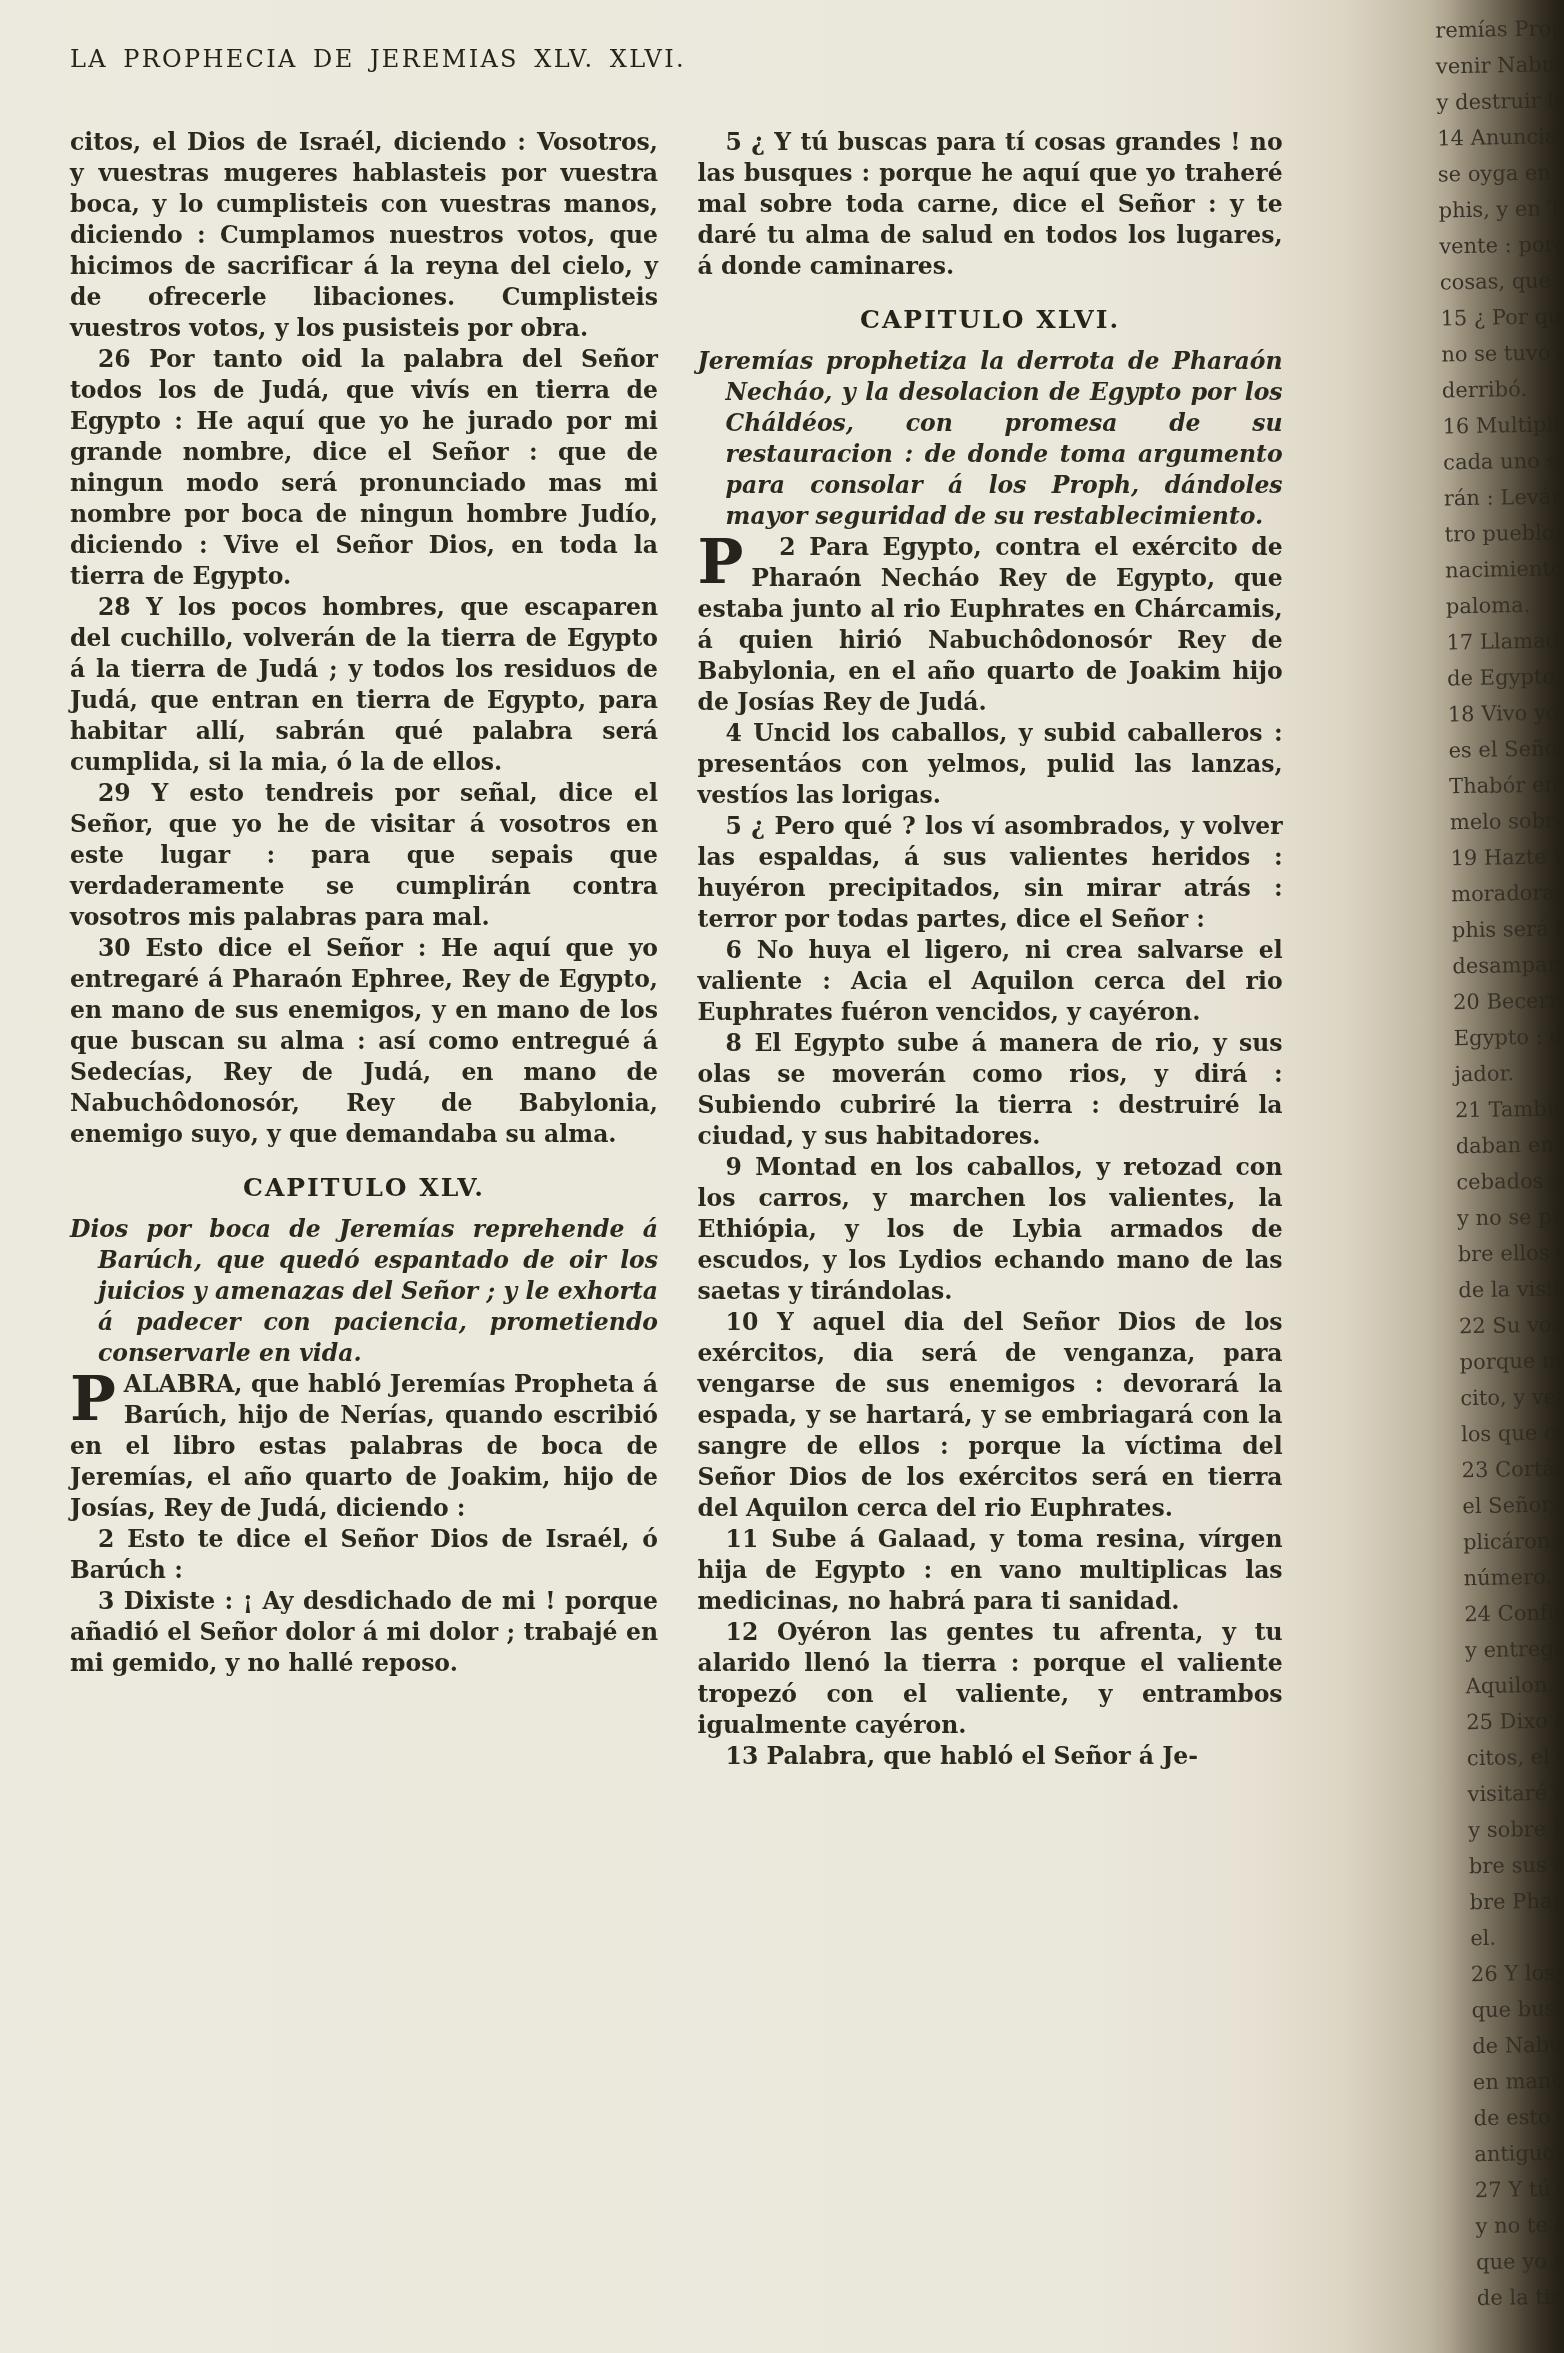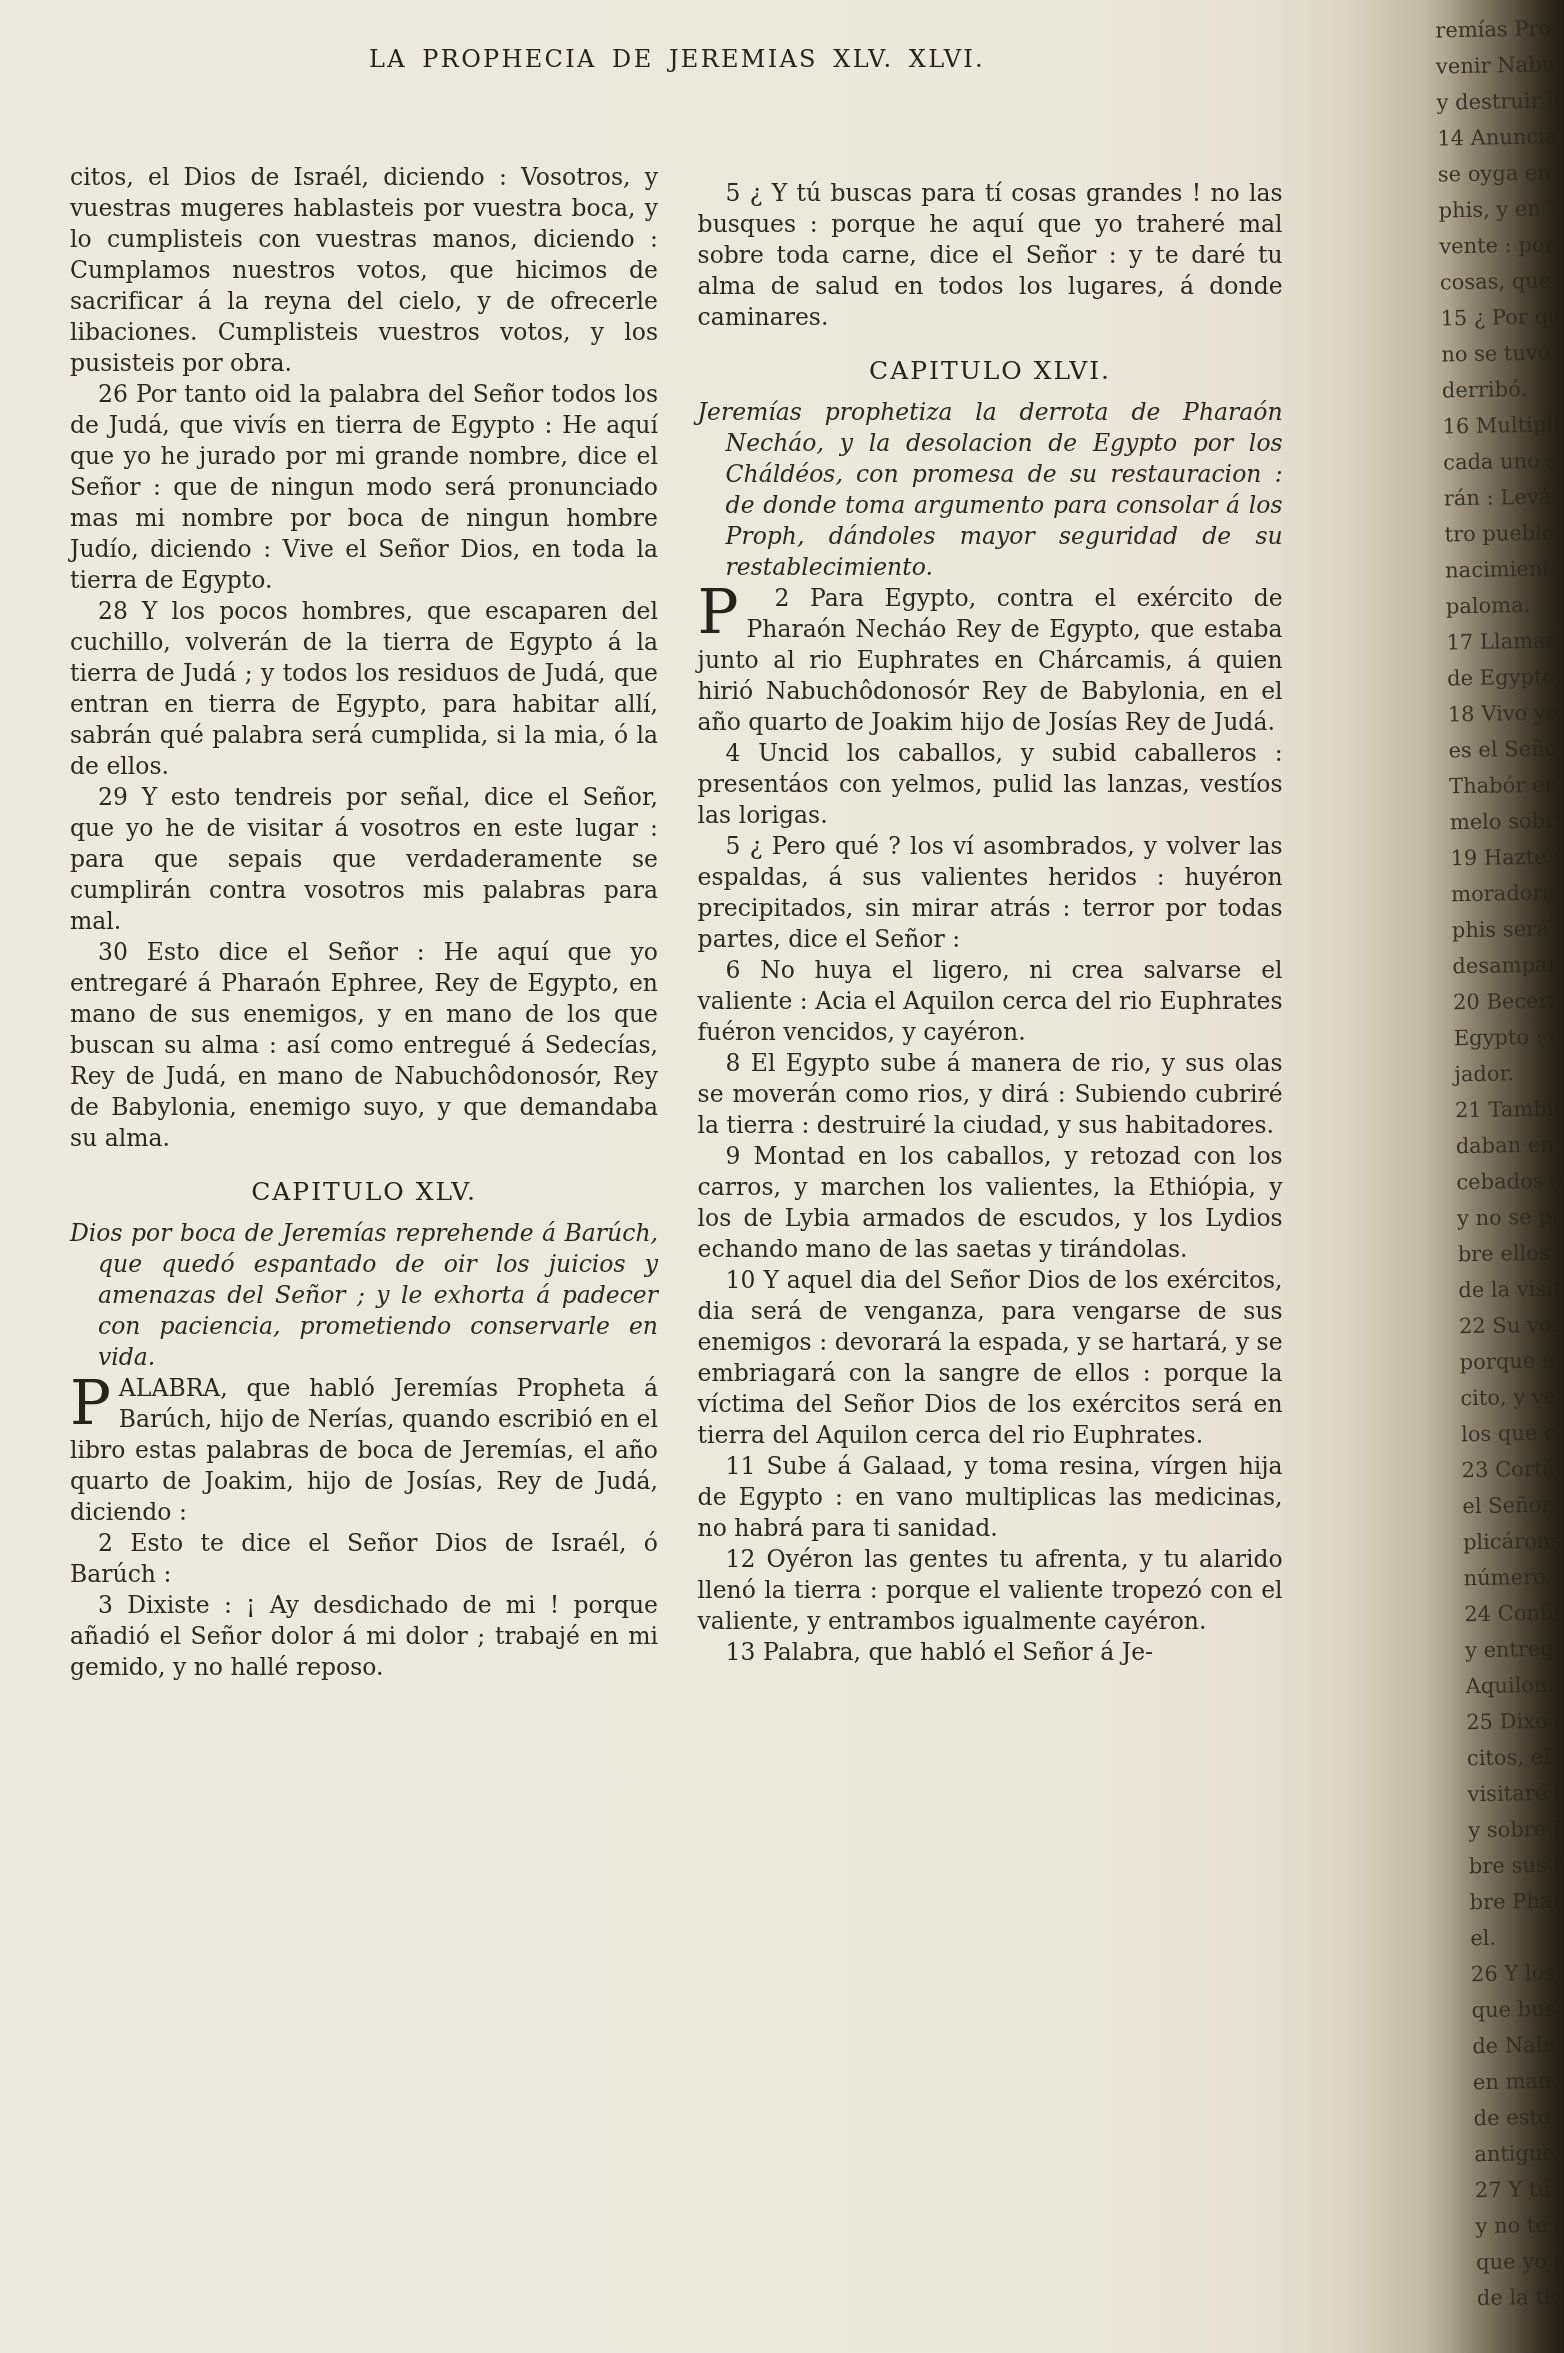--- a/index.html
+++ b/index.html
@@ -23,31 +23,31 @@
     position:absolute; inset:0;
     width:1565px; height:2354px;
     background:linear-gradient(90deg,
       #ece9de 0%, #eae7db 70%, #e6e1d3 80%, #dcd5c4 86%,
       #c2b9a3 91%, #8f8571 95%, #5c5343 98%, #362f22 100%);
   }
   .page-main{
     position:absolute; left:70px; top:45px; width:1214px;
   }
   .running-header{
-    text-align:center;
     font-size:24px;
     letter-spacing:2.3px;
     word-spacing:5.5px;
     color:#26231c;
-    margin-bottom:89px;
+    margin-bottom:54px;
     white-space:nowrap;
   }
   .columns{
     display:flex;
-    align-items:center;
+    align-items:flex-start;
+    font-weight:bold;
   }
   .col{ width:588px; }
   .col.right{ width:585px; }
   .column-divider{
     width:1.6px;
     background:var(--rule);
     margin:3.1px 19px 0 19px;
   }
   .block{
     margin:0;

